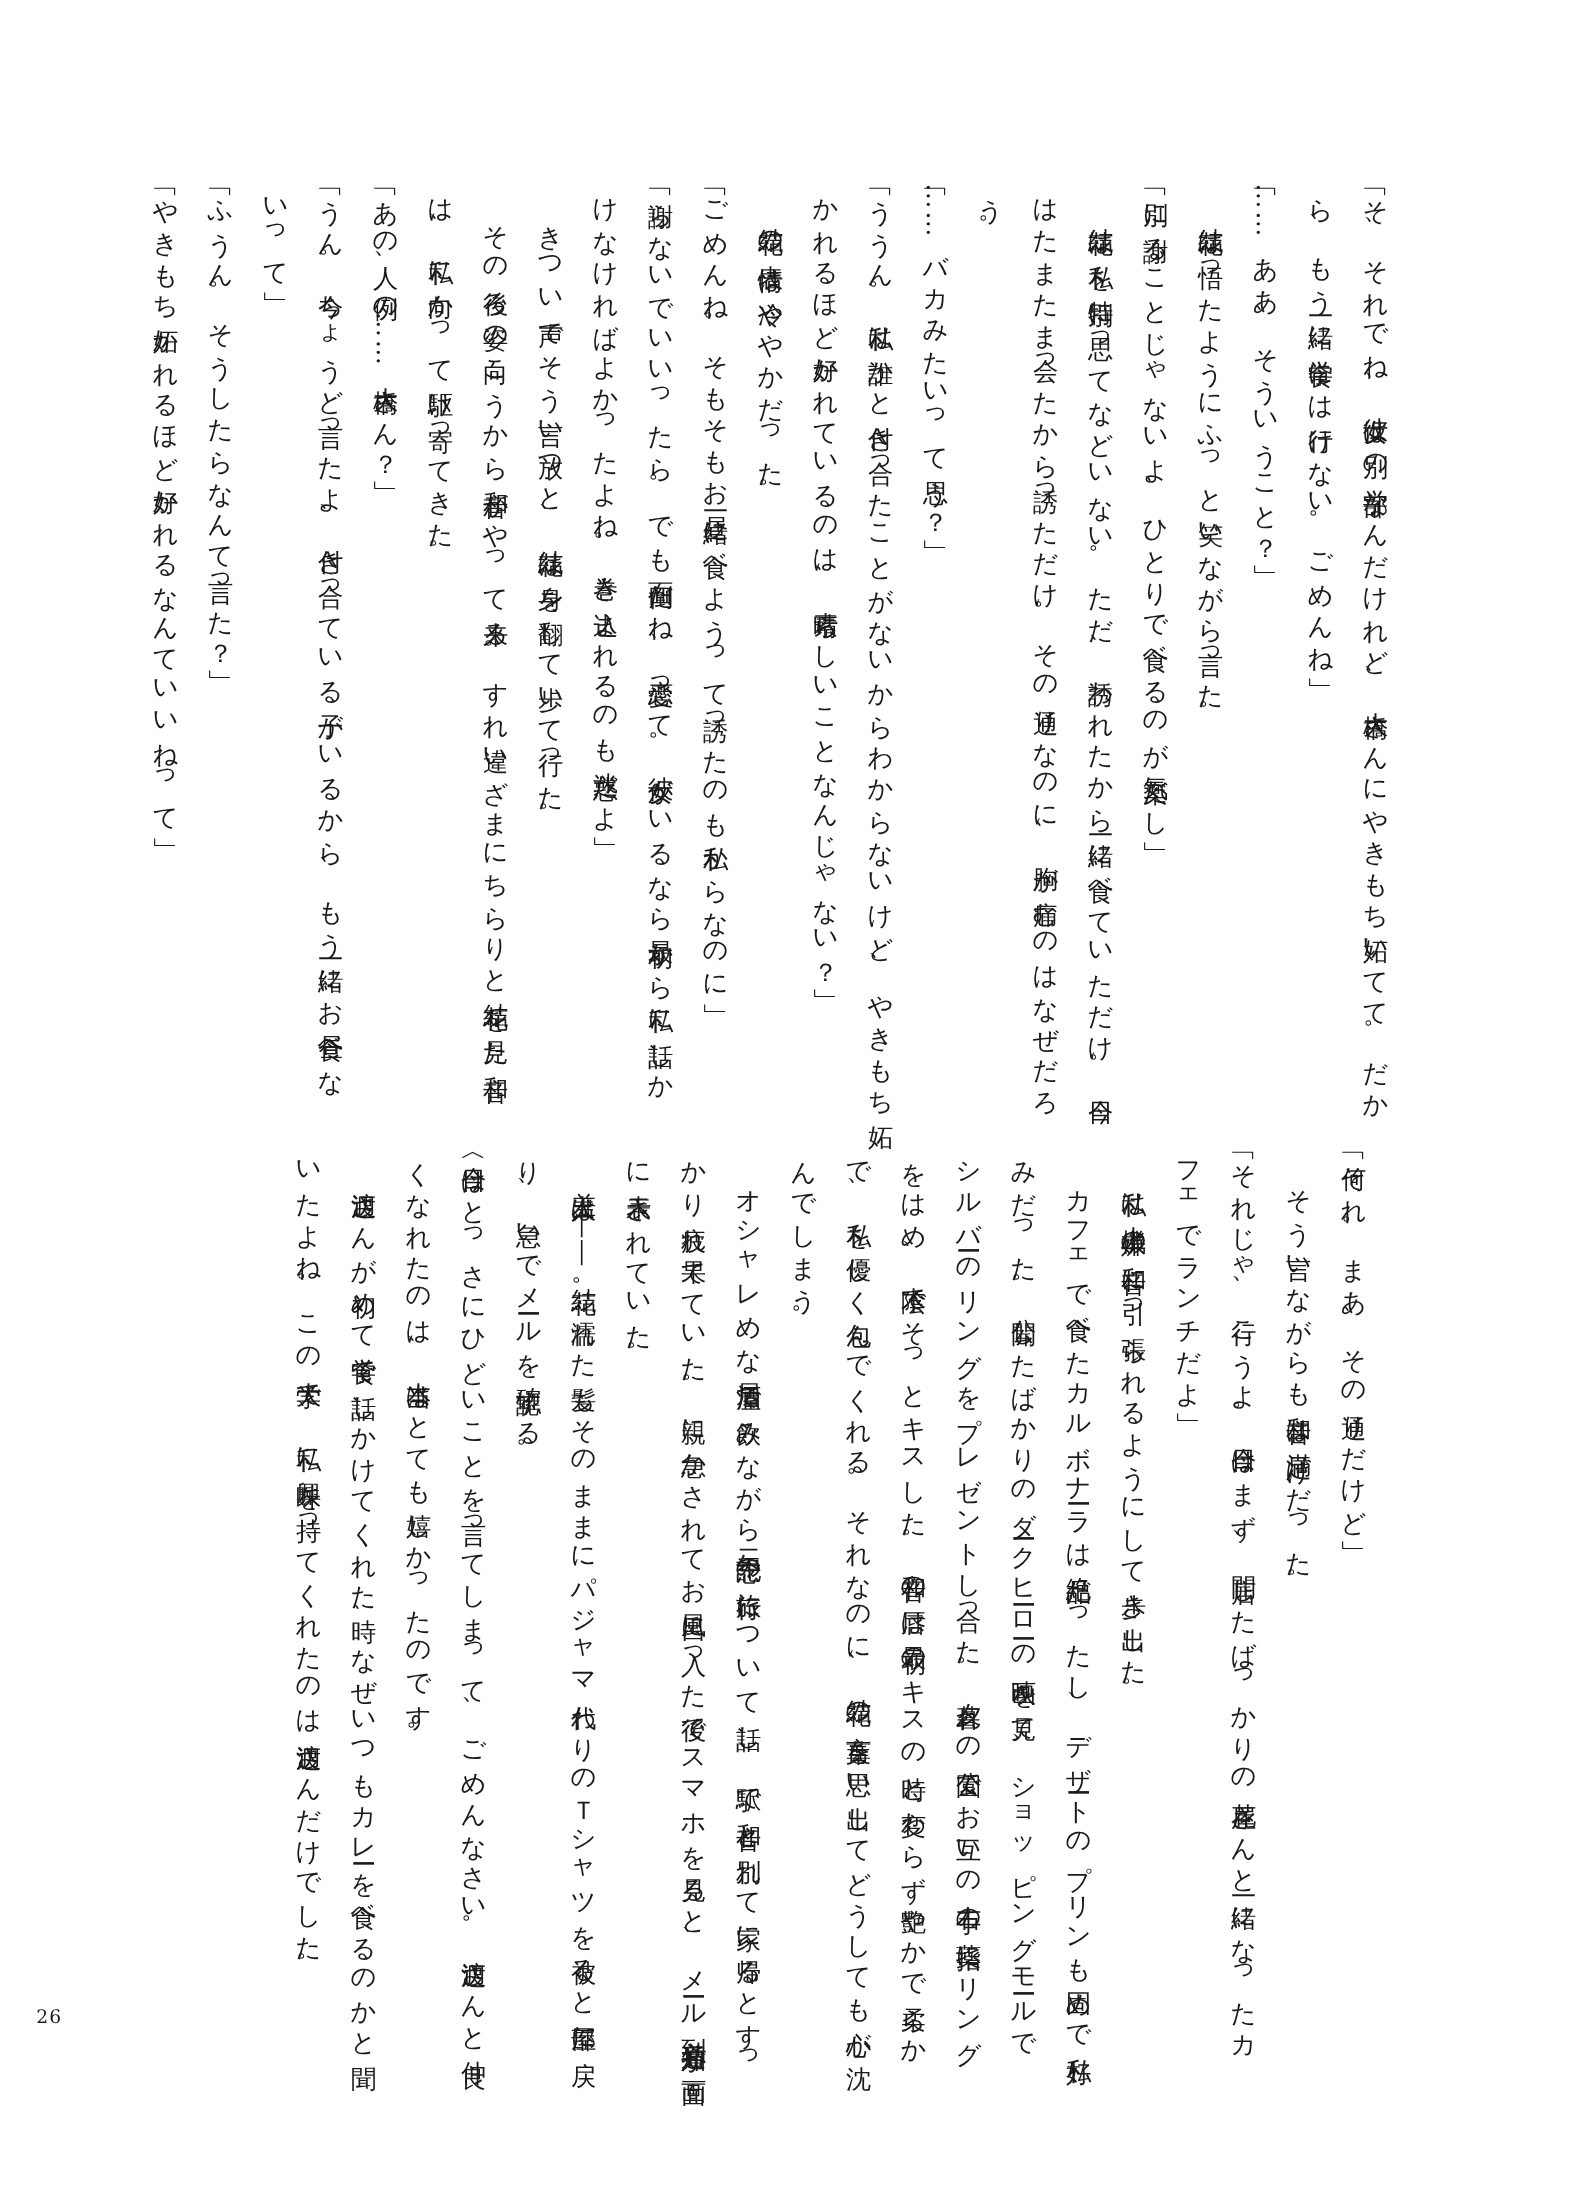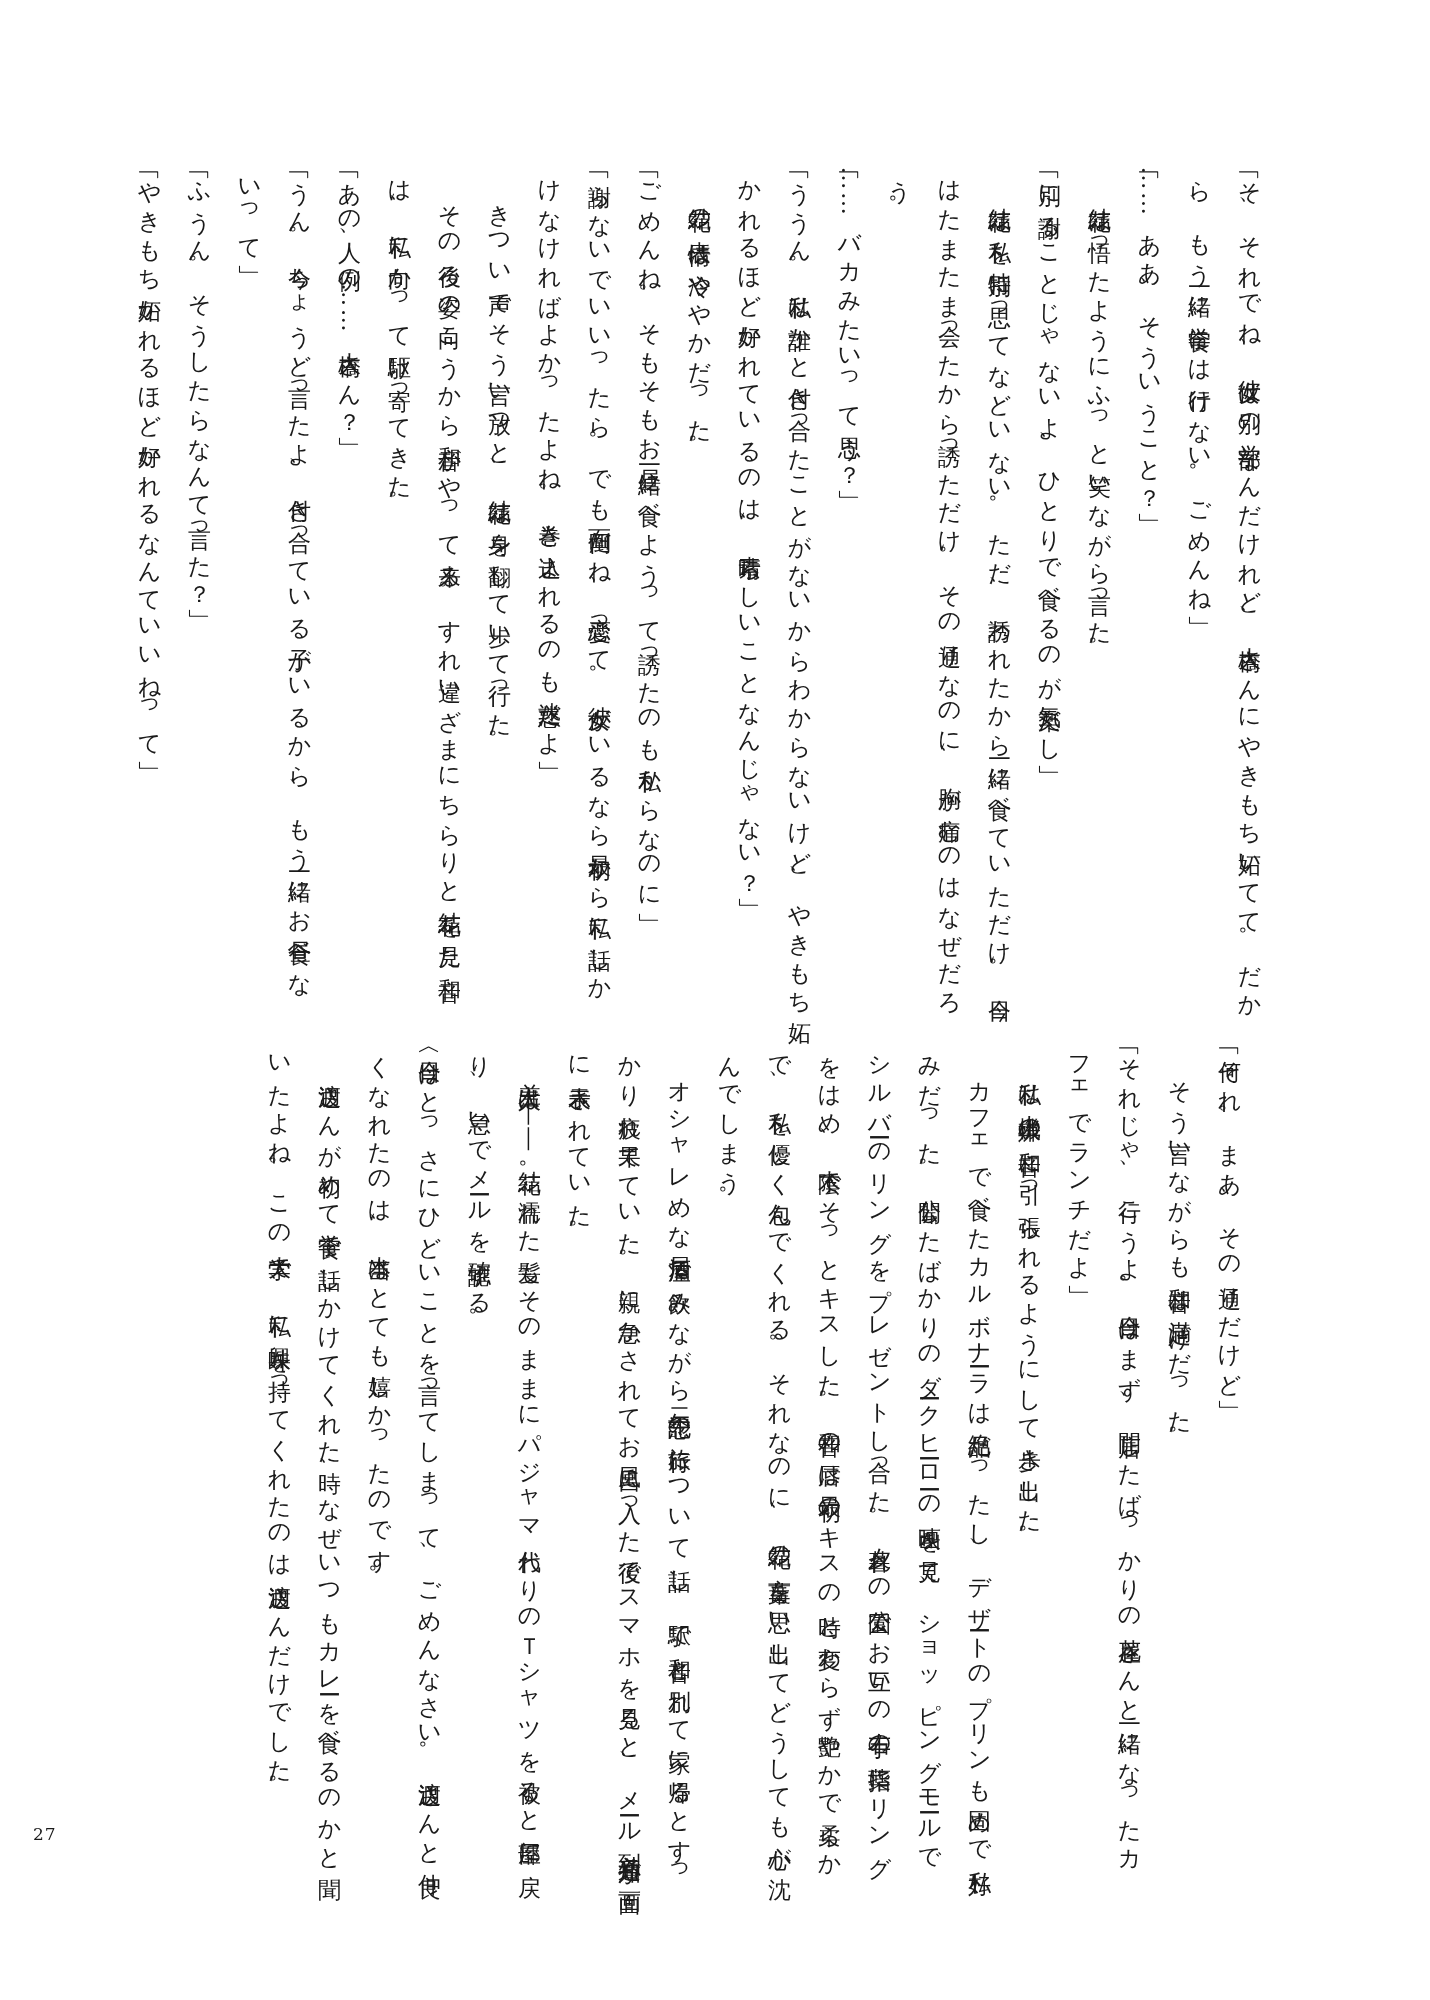--- a/index.html
+++ b/index.html
@@ -81,15 +81,15 @@
     <p>　そう言いながらも和音は満足げだった。</p>
     <p>「それじゃ、行こうよ。今日はまず、開店したばっかりの花屋さんと一緒になったカフェでランチだよ」</p>
     <p>　私は上機嫌の和音に引っ張られるようにして歩き出した。</p>
     <p>　カフェで食べたカルボナーラは絶品だったし、デザートのプリンも固めで私好みだった。公開したばかりのダークヒーローの映画を見て、ショッピングモールでシルバーのリングをプレゼントし合った。夕暮れの公園でお互いの右手の薬指にリングをはめ、木陰でそっとキスした。和音の唇は最初のキスの時と変わらず艶やかで柔らかで、私を優しく包んでくれる。それなのに、結花の言葉を思い出してどうしても心が沈んでしまう。</p>
     <p>　オシャレめな居酒屋で飲みながら二年記念の旅行について話し、駅で和音と別れて家に帰るとすっかり疲れ果てていた。親に急かされてお風呂に入った後でスマホを見ると、メール到着通知が画面に表示されていた。</p>
     <p>　差出人は――結花。濡れた髪もそのままにパジャマ代わりのＴシャツを被ると部屋に戻り、急いでメールを確認する。</p>
     <p>〈今日はとっさにひどいことを言ってしまって、ごめんなさい。渡辺さんと仲良くなれたのは、本当はとても嬉しかったのです。</p>
     <p>　渡辺さんが初めて学食で話しかけてくれた時、なぜいつもカレーを食べるのかと聞いたよね。この大学で、私に興味を持ってくれたのは渡辺さんだけでした。</p>
   </section>
 
-  <div class="page-number">27</div>
+  <div class="page-number">26</div>
 
 </div>
 
 </body></html>

